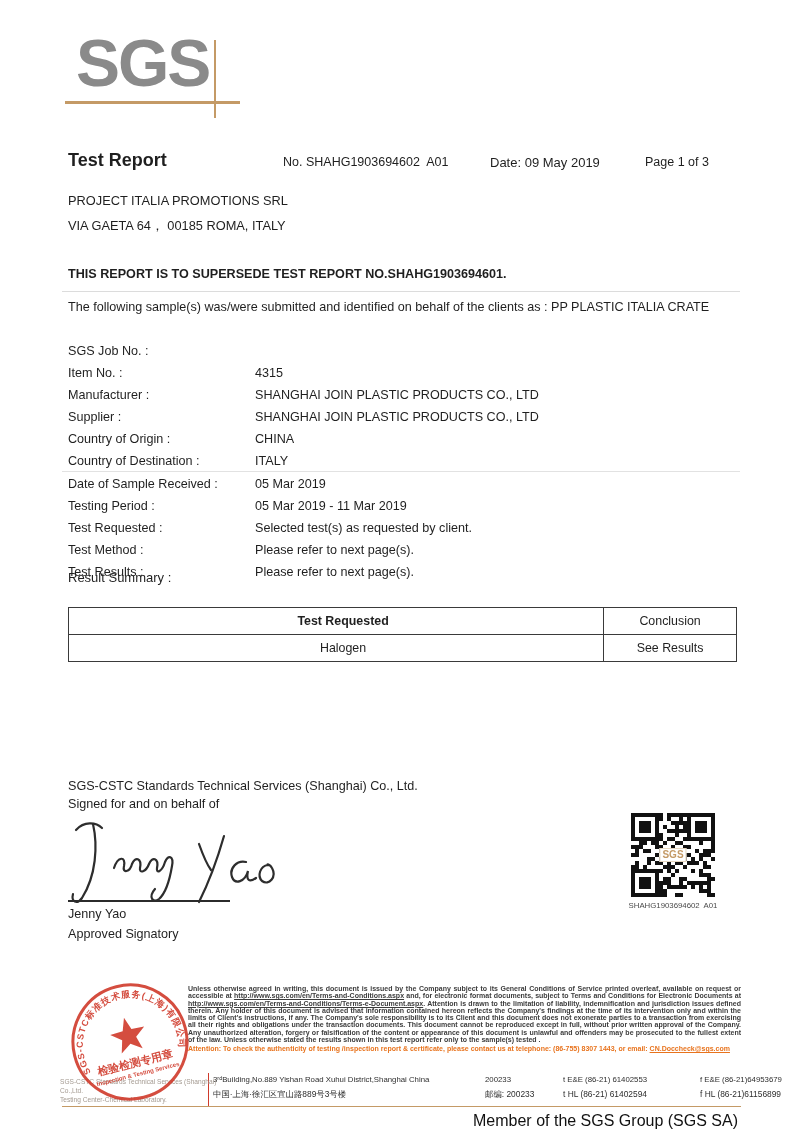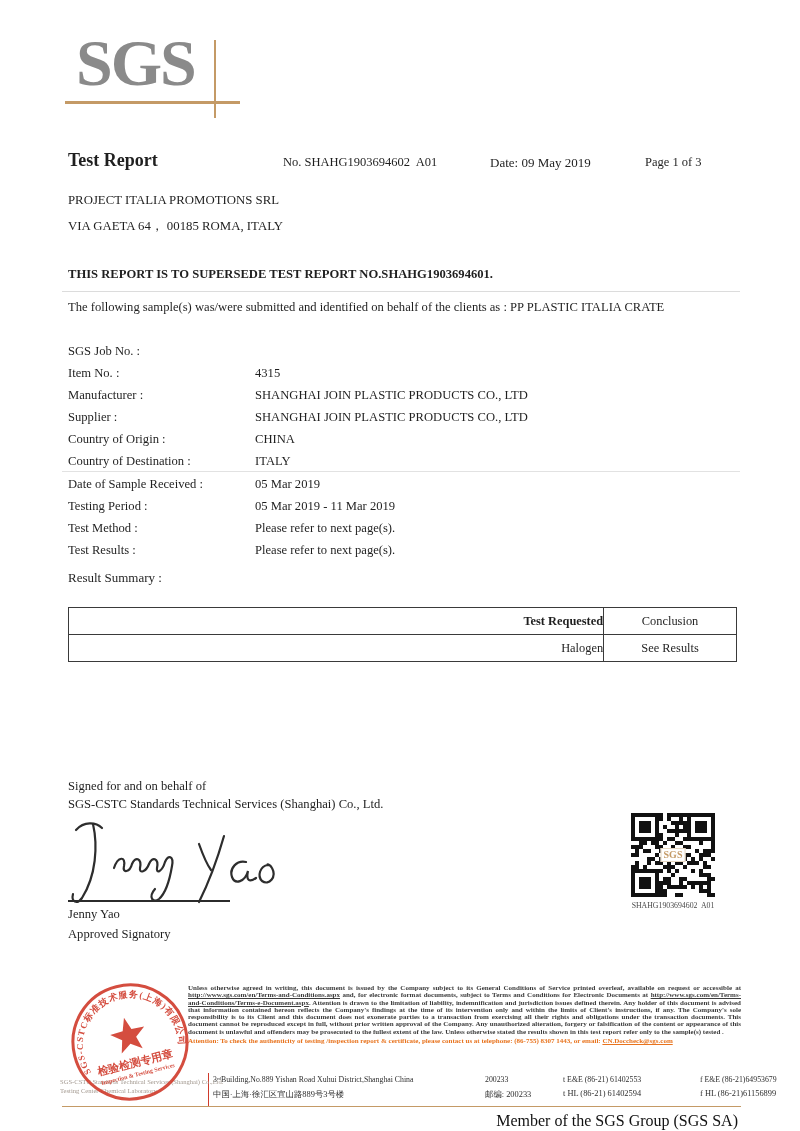--- a/index.html
+++ b/index.html
@@ -3,21 +3,21 @@
 <meta charset="utf-8">
 <style>
   :root{
     --logo_gray:#8a8a8a; --accent_tan:#c49a66; --stamp_red:#d03a2b;
     --attention_orange:#e8731d; --text_dark:#1f1f1f; --fineprint_gray:#3c3c3c;
     --stamp_company_gray:#a49a91;
   }
   *{box-sizing:border-box;}
   html,body{margin:0;padding:0;background:#ffffff;}
   .page{position:relative;width:800px;height:1131px;background:#fff;overflow:hidden;
-        font-family:Liberation Serif, serif;color:var(--text_dark);}
+        font-family:Liberation Sans, sans-serif;color:var(--text_dark);}
 
   
   .logo-text{position:absolute;left:76px;top:30px;font-size:66px;font-weight:700;
              color:var(--logo_gray);letter-spacing:-2px;line-height:1;}
   .logo-hline{position:absolute;left:65px;top:101px;width:175px;height:3px;background:var(--accent_tan);}
   .logo-vline{position:absolute;left:214px;top:40px;width:2px;height:78px;background:var(--accent_tan);}
 
   
   .report-title{position:absolute;left:68px;top:150px;font-size:18px;font-weight:700;}
   .report-no{position:absolute;left:283px;top:155px;font-size:12.5px;white-space:pre;}
@@ -39,21 +39,21 @@
   .g2{top:477px;}
   .frow{display:flex;height:22px;align-items:flex-start;}
   .flabel{width:187px;flex:none;}
   .fvalue{flex:1;}
   .rule2{position:absolute;left:62px;top:471px;width:678px;height:1px;background:#e2e2e2;}
 
   .result-summary{position:absolute;left:68px;top:570px;font-size:13px;}
 
   
   .rtable{position:absolute;left:68px;top:607px;width:669px;border-collapse:collapse;font-size:12.4px;}
-  .rtable td,.rtable th{border:1px solid #3a3a3a;height:27px;padding:0 0 0 14px;text-align:right;}
+  .rtable td,.rtable th{border:1px solid #3a3a3a;height:27px;padding:0 0 0 14px;text-align:center;}
   .rtable th.c1{font-weight:700;width:536px;}
   .rtable th.c2,.rtable td.c2{width:133px;text-align:center;padding:0;font-weight:400;}
 
   
   .signedfor{position:absolute;left:68px;top:777px;font-size:12.6px;line-height:18px;}
   .sig-svg{position:absolute;left:62px;top:816px;}
   .sig-line{position:absolute;left:68px;top:900px;width:162px;height:2px;background:#2b2b2b;}
   .sig-name{position:absolute;left:68px;top:907px;font-size:12.6px;}
   .sig-title{position:absolute;left:68px;top:927px;font-size:12.6px;}
 
@@ -143,20 +143,24 @@
   <div class="fields g2">
     <div class="frow">
         <div class="flabel">Date of Sample Received :</div>
         <div class="fvalue">05 Mar 2019</div>
       </div>
     <div class="frow">
         <div class="flabel">Testing Period :</div>
         <div class="fvalue">05 Mar 2019 - 11 Mar 2019</div>
       </div>
     <div class="frow">
+        <div class="flabel">Test Requested :</div>
+        <div class="fvalue">Selected test(s) as requested by client.</div>
+      </div>
+    <div class="frow">
         <div class="flabel">Test Method :</div>
         <div class="fvalue">Please refer to next page(s).</div>
       </div>
     <div class="frow">
         <div class="flabel">Test Results :</div>
         <div class="fvalue">Please refer to next page(s).</div>
       </div>
   </div>
 
   <div class="result-summary">Result Summary :</div>
@@ -168,22 +172,22 @@
       <th class="c2">Conclusion</th>
     </tr>
     <tr>
       <td class="c1">Halogen</td>
       <td class="c2">See Results</td>
     </tr>
   </tbody>
     </table>
 
   <div class="signedfor">
+    <div>SGS-CSTC Standards Technical Services (Shanghai) Co., Ltd.</div>
     <div>Signed for and on behalf of</div>
-    <div>SGS-CSTC Standards Technical Services (Shanghai) Co., Ltd.</div>
   </div>
 
   <svg class="sig-svg" width="230" height="90" viewBox="0 0 230 90">
     <g fill="none" stroke="#2d2d2d" stroke-width="2.2" stroke-linecap="round">
       <path d="M14,14 C22,5 34,6 40,12"></path>
       <path d="M31,8 C36,30 34,60 20,82 C15,89 9,86 11,78"></path>
       <path d="M52,52 C56,40 64,40 62,50 C60,58 68,56 70,48 C73,40 80,42 78,52 C77,58 84,56 87,48 C90,40 97,42 95,52 C94,58 100,56 103,46 C106,38 112,40 110,50 C108,62 105,76 97,83 C91,88 86,81 93,73"></path>
       <path d="M137,28 C142,42 146,50 149,54"></path>
       <path d="M162,20 C154,48 144,72 137,86"></path>
       <path d="M184,46 C175,44 167,52 170,61 C173,69 183,66 186,55 C184,64 187,67 194,62"></path>

